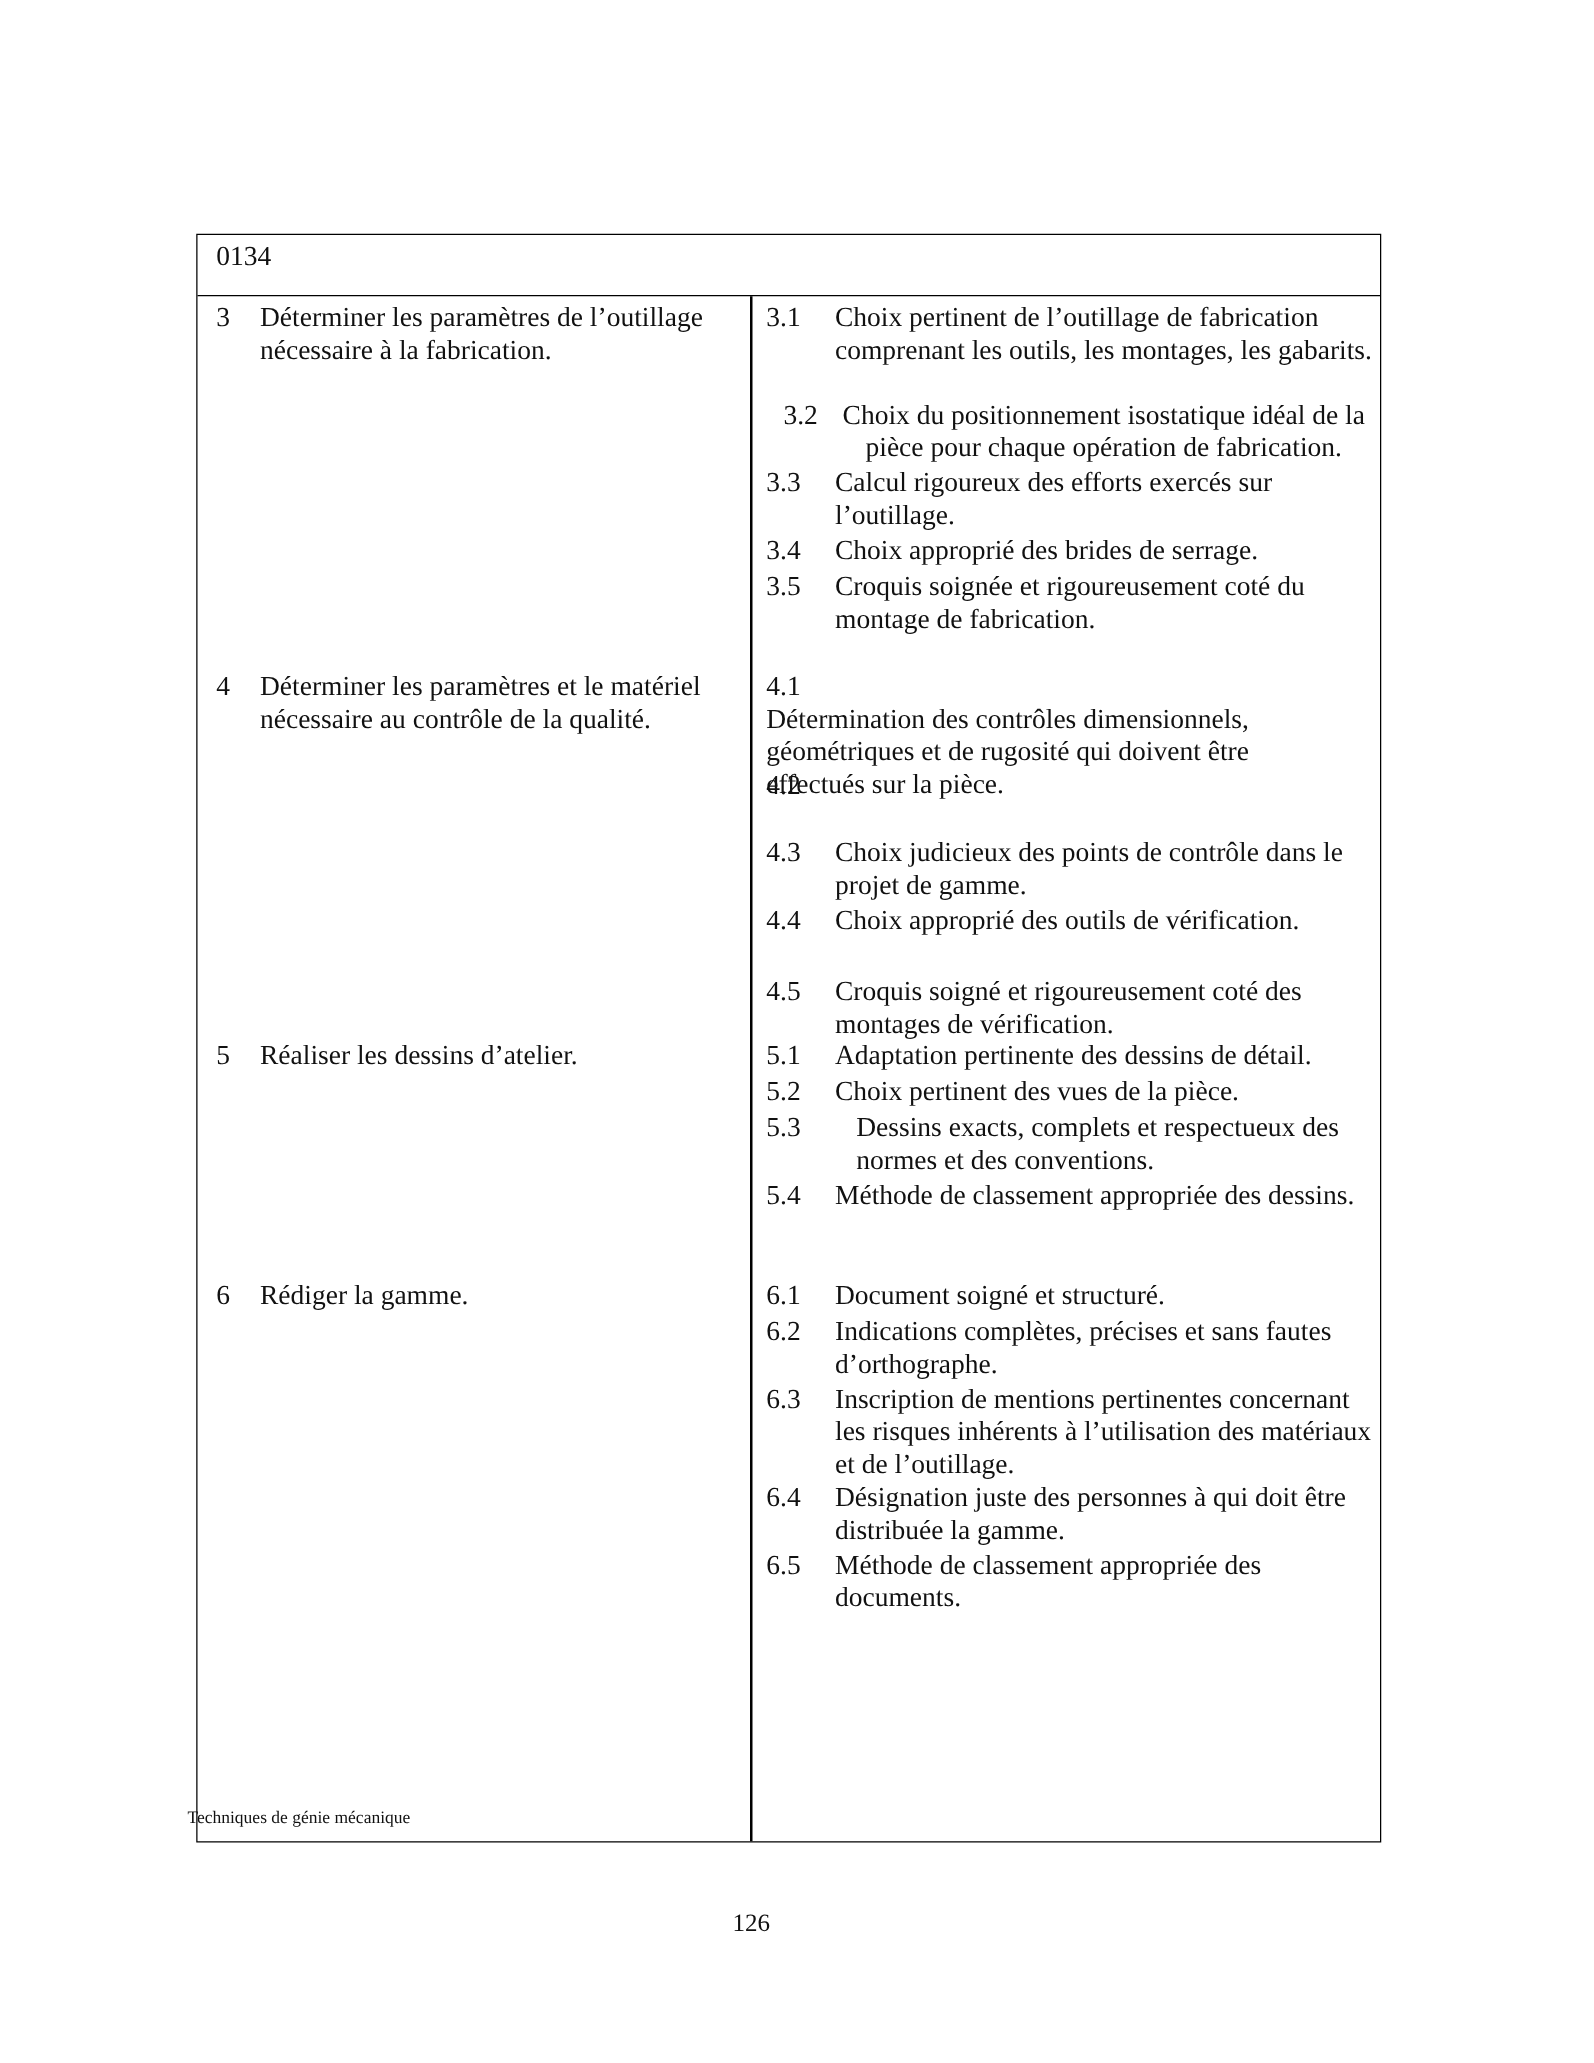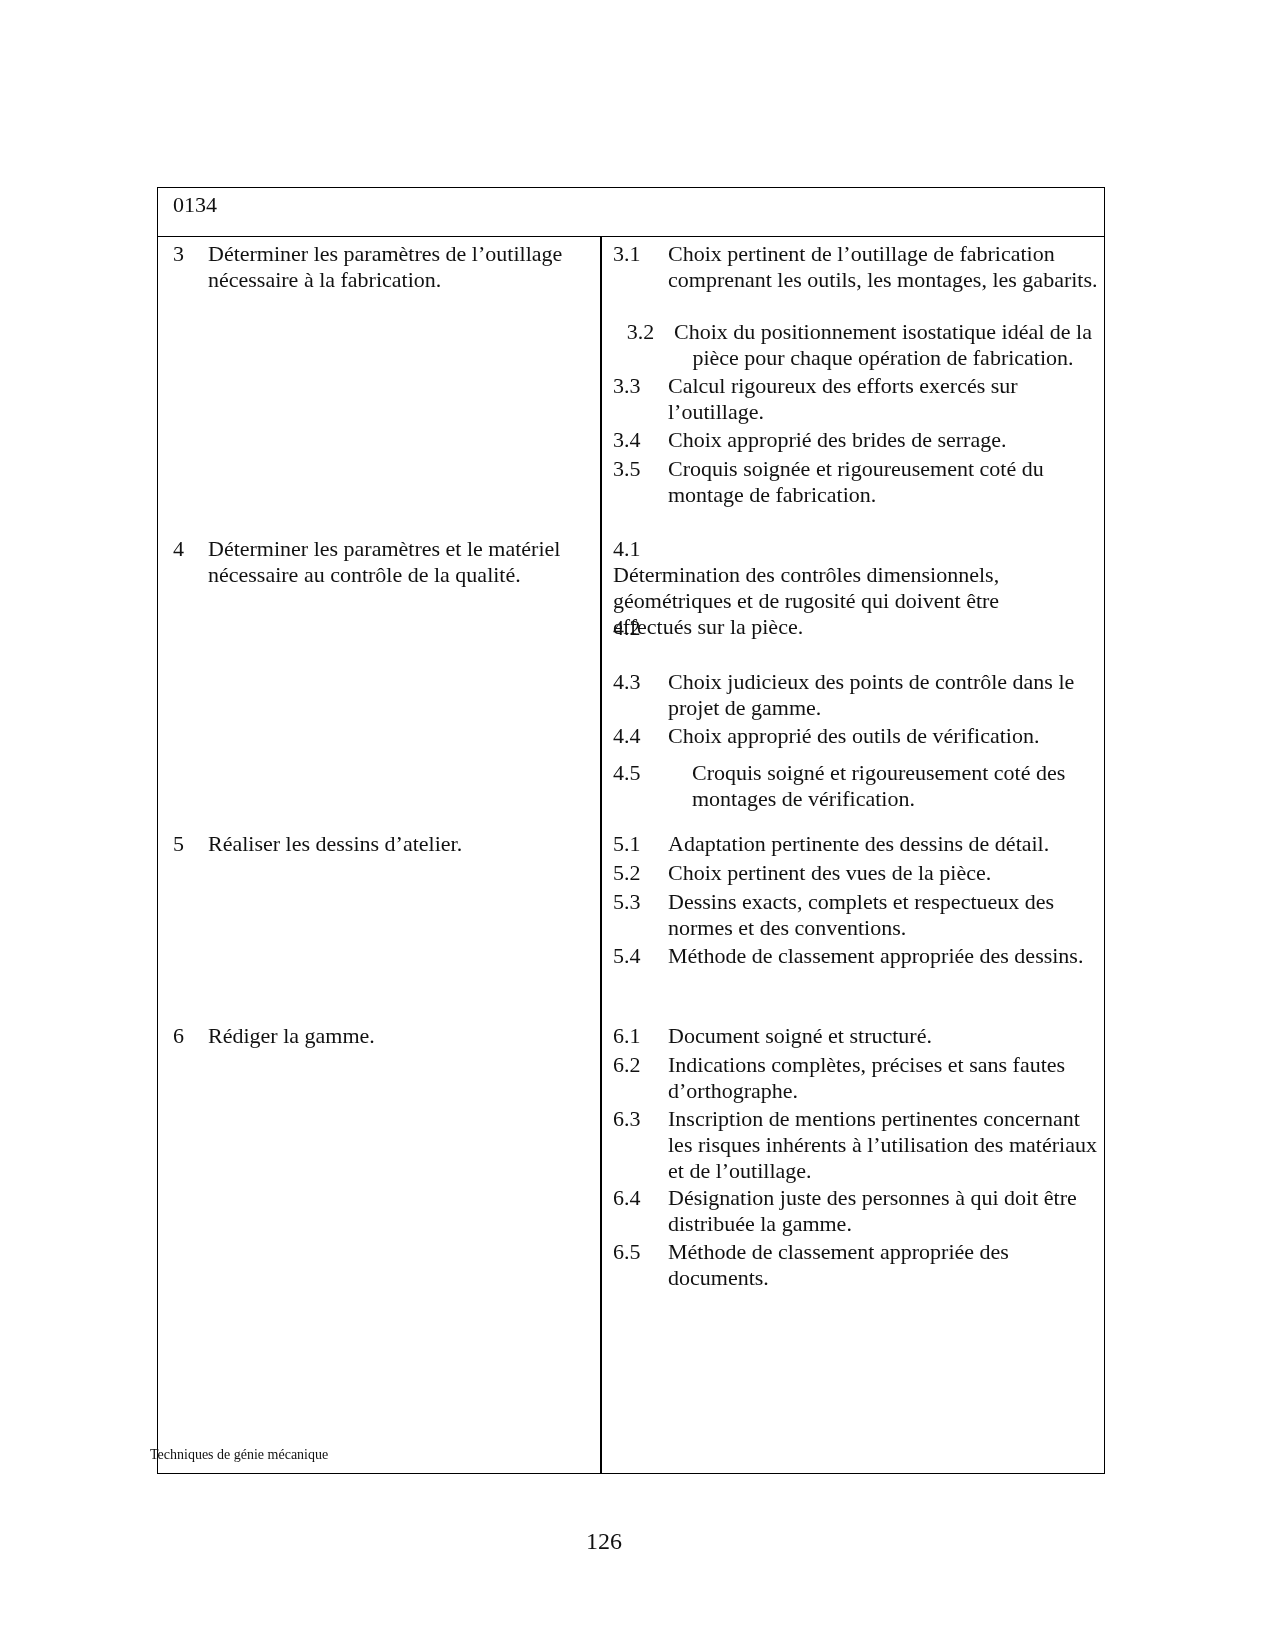--- a/index.html
+++ b/index.html
@@ -9,21 +9,21 @@
   .header { position: absolute; left: 0; top: 0; width: 100%; height: 49px; border-bottom: 1.5px solid #000; box-sizing: border-box; }
   .code { position: absolute; left: 15px; top: 4px; font-size: 22px; }
   .divider { position: absolute; left: 442px; top: 49px; width: 1.5px; height: 1236px; background: #000; }
   .left-item { position: absolute; left: 15px; font-size: 22px; line-height: 26px; display: flex; }
   .left-item .num { width: 35px; flex: none; }
   .left-item .txt { width: 380px; }
   .right-item { position: absolute; left: 455px; font-size: 22px; line-height: 26px; display: flex; }
   .right-item .num { width: 55px; flex: none; }
   .right-item .txt { width: 430px; }
   .footer-left { position: absolute; left: 150px; top: 1447px; font-size: 14px; }
-  .footer-num { position: absolute; left: 586px; top: 1528px; font-size: 24px; }
+  .footer-num { position: absolute; left: 586px; top: 1528px; font-size: 20px; }
 </style>
 </head>
 <body>
 
 <div class="page">
   <div class="frame">
     <div class="header">
       <span class="code">0134</span>
     </div>
     <div class="divider"></div>
@@ -65,38 +65,38 @@
         <span class="num">4.2</span>
       </div>
     <div class="right-item" style="top:481px;">
         <span class="num">4.3</span>
         <span class="txt">Choix judicieux des points de contrôle dans le projet de gamme.</span>
       </div>
     <div class="right-item" style="top:535px;">
         <span class="num">4.4</span>
         <span class="txt">Choix approprié des outils de vérification.</span>
       </div>
-    <div class="right-item" style="top:572px;gap:24px;">
+    <div class="right-item" style="top:592px;">
         <span class="num">4.5</span>
         <span class="txt">Croquis soigné et rigoureusement coté des montages de vérification.</span>
       </div>
 
     <div class="left-item" style="top:643px;">
       <span class="num">5</span>
       <span class="txt">Réaliser les dessins d’atelier.</span>
     </div>
     <div class="right-item" style="top:643px;">
         <span class="num">5.1</span>
         <span class="txt">Adaptation pertinente des dessins de détail.</span>
       </div>
     <div class="right-item" style="top:672px;">
         <span class="num">5.2</span>
         <span class="txt">Choix pertinent des vues de la pièce.</span>
       </div>
-    <div class="right-item" style="top:701px;">
+    <div class="right-item" style="top:701px;gap:17px;">
         <span class="num">5.3</span>
         <span class="txt">Dessins exacts, complets et respectueux des normes et des conventions.</span>
       </div>
     <div class="right-item" style="top:755px;">
         <span class="num">5.4</span>
         <span class="txt">Méthode de classement appropriée des dessins.</span>
       </div>
 
     <div class="left-item" style="top:835px;">
       <span class="num">6</span>

